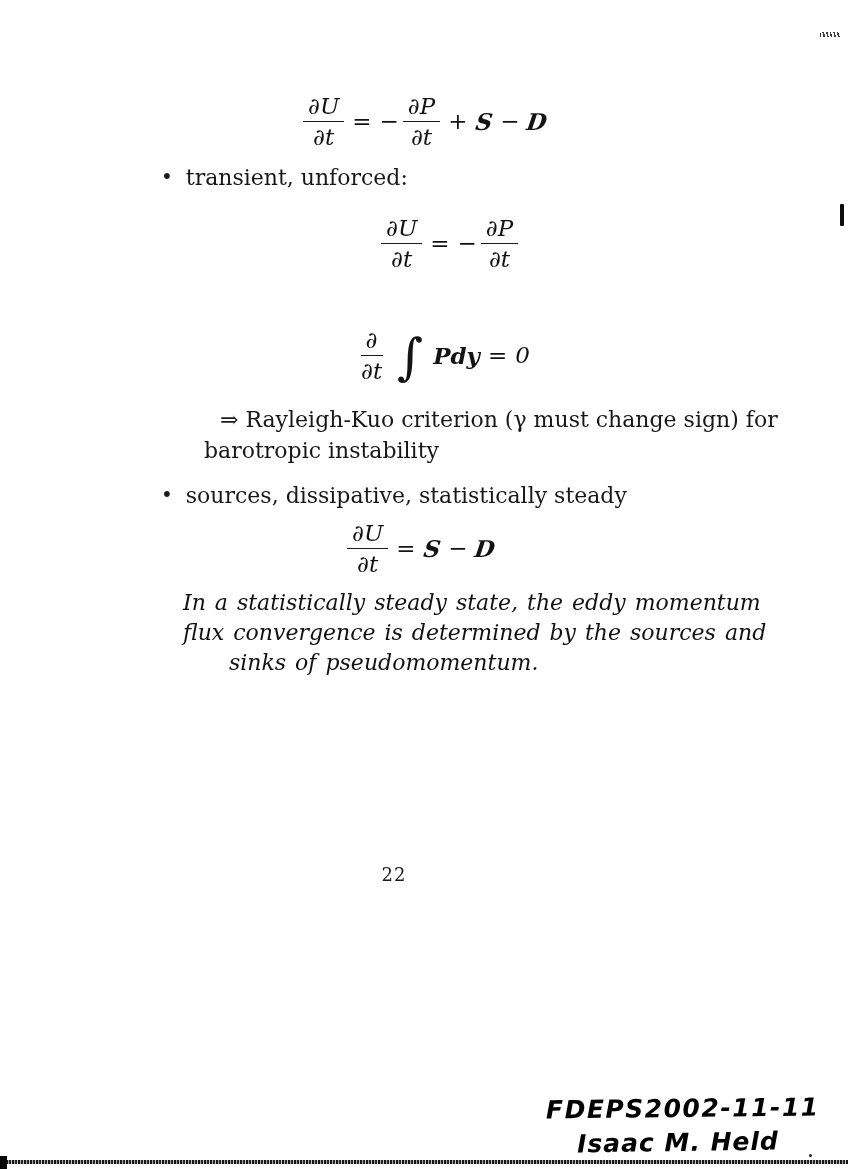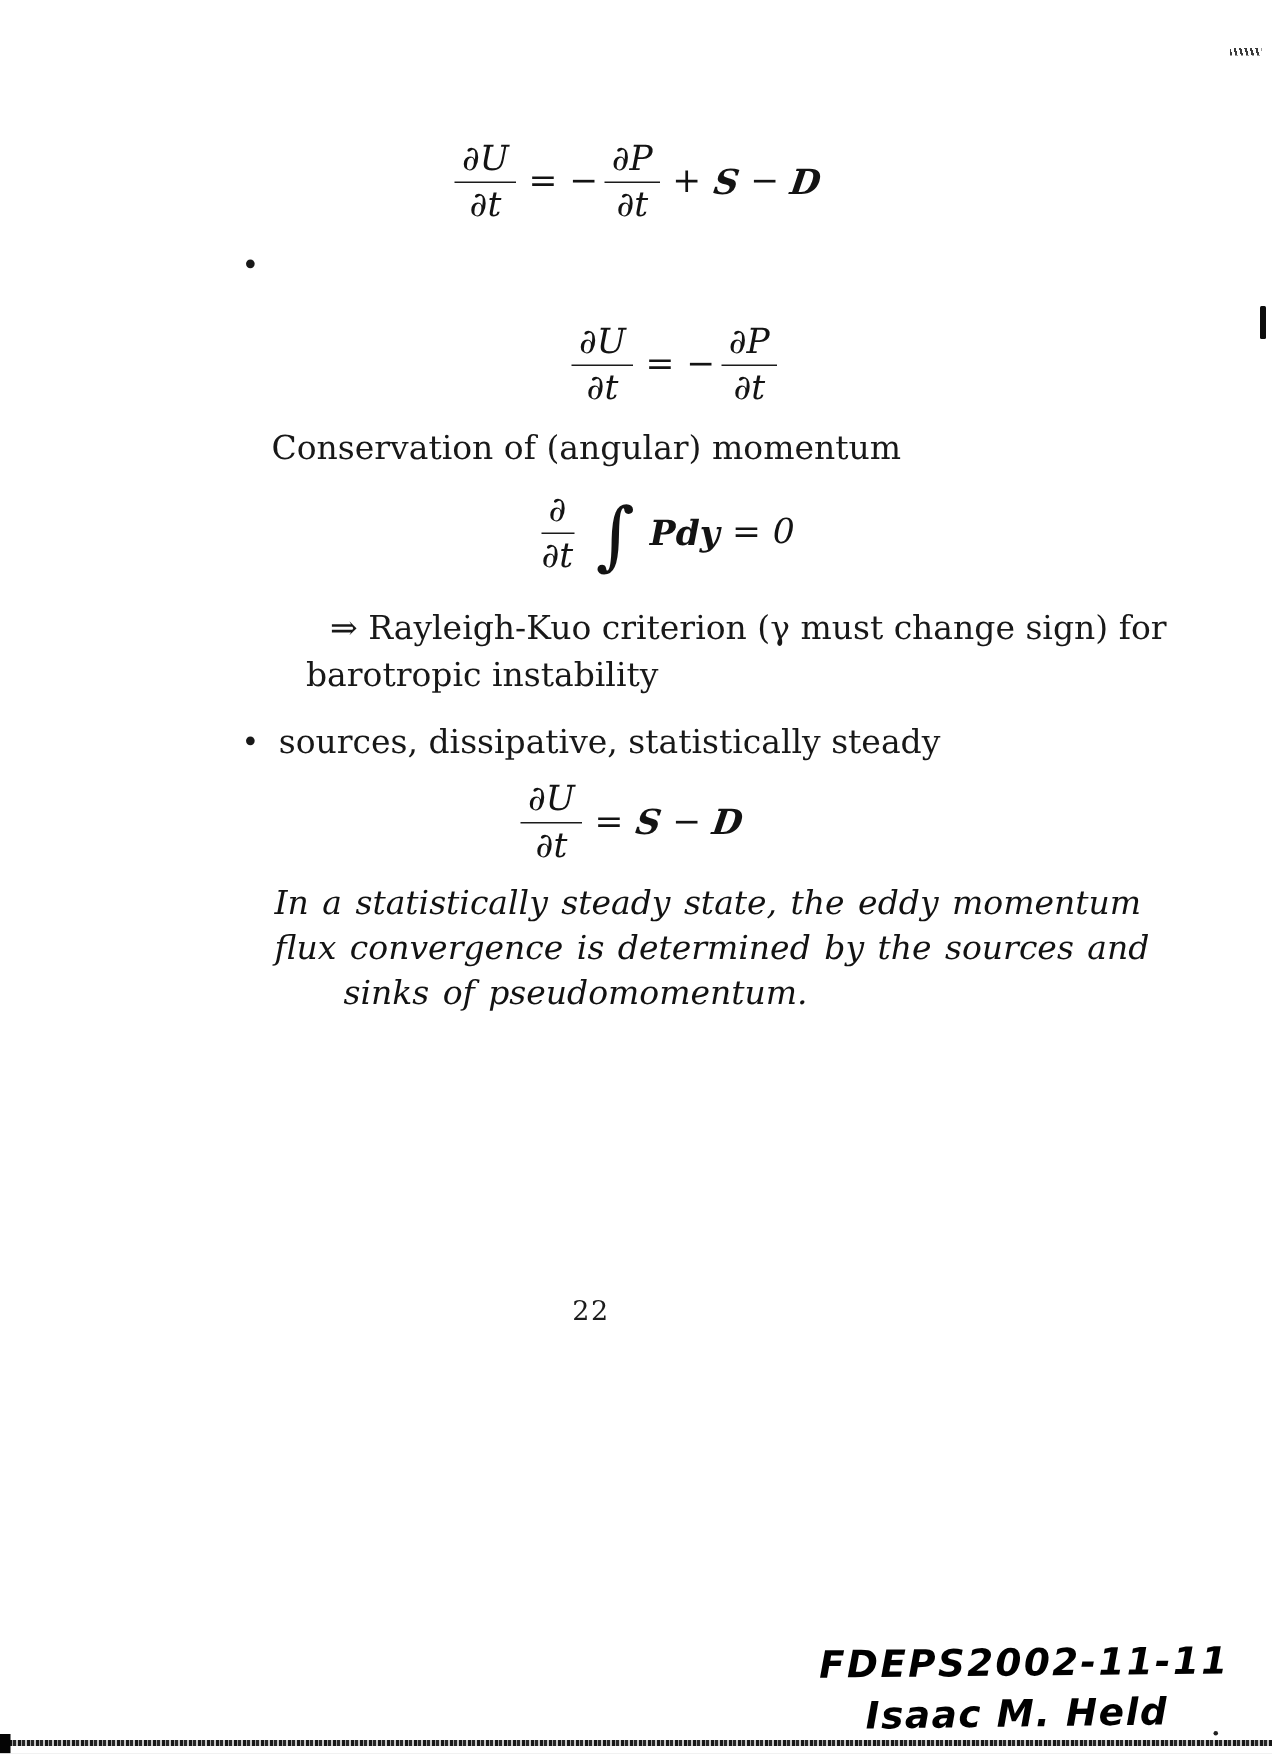--- a/index.html
+++ b/index.html
@@ -142,36 +142,36 @@
       <span class="den">∂t</span>
     </span>
     <span class="op">+</span>
     <span class="cal">S</span>
     <span class="op">−</span>
     <span class="cal">D</span>
   </div>
 
   <div class="bullet-row body-text abs" style="left:161px; top:164px;">
     <span class="bullet-mark">•</span>
+    <span>transient, unforced:</span>
   </div>
 
   <div class="eq abs" style="left:381px; top:215px;">
     <span class="frac">
       <span class="num">∂U</span>
       <span class="den">∂t</span>
     </span>
     <span class="op">=</span>
     <span class="op" style="margin-right:-4px;">−</span>
     <span class="frac">
       <span class="num">∂P</span>
       <span class="den">∂t</span>
     </span>
   </div>
 
-  <div class="body-text abs" style="left:181px; top:286px;">Conservation of (angular) momentum</div>
 
   <div class="eq abs" style="left:356px; top:327px;">
     <span class="frac">
       <span class="num">∂</span>
       <span class="den">∂t</span>
     </span>
     <span class="intg">∫</span>
     <span class="bolditalic">Pdy</span>
     <span class="op">=</span>
     <span class="op">0</span>

